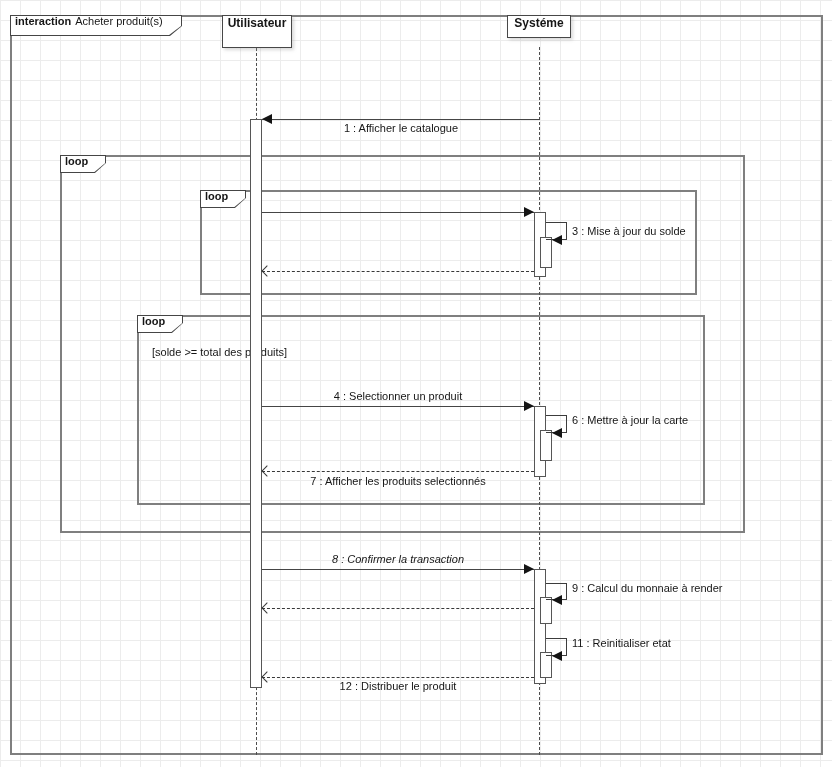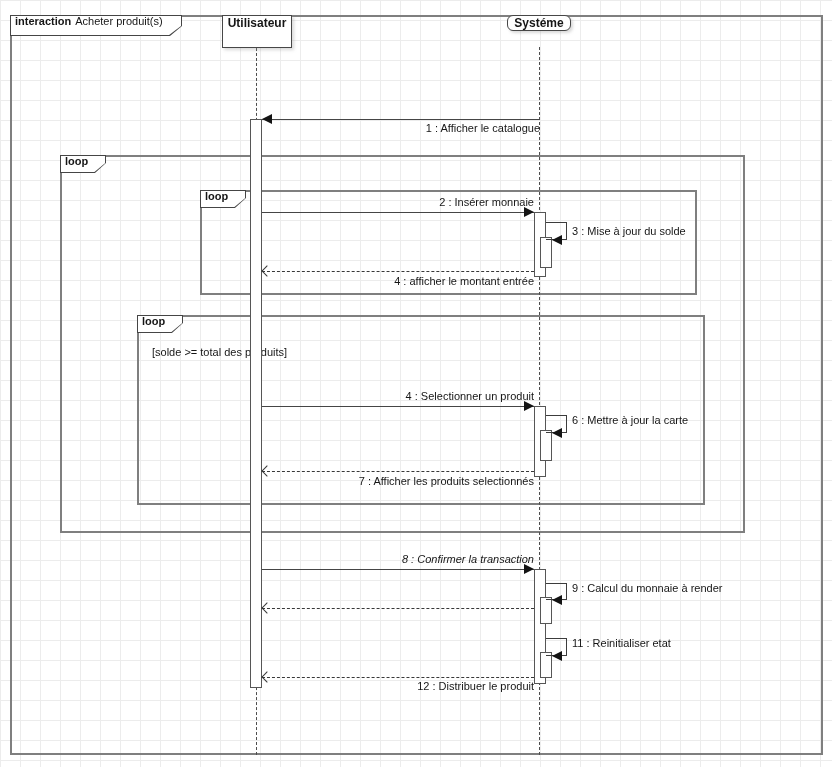--- a/index.html
+++ b/index.html
@@ -32,21 +32,21 @@
   .activation { position:absolute; width:12px; background:#ffffff; border:1.4px solid #565656; }
 
   .call-line { position:absolute; height:0; border-top:1.5px solid #454545; }
   .return-line { position:absolute; height:0; border-top:1.2px dashed #383838; }
   .self-msg { position:absolute; width:21px; border:1.4px solid #3c3c3c; border-left:none; }
   .arrow-left  { position:absolute; width:0; height:0; border-top:5px solid transparent; border-bottom:5px solid transparent; border-right:10px solid #141414; }
   .arrow-right { position:absolute; width:0; height:0; border-top:5px solid transparent; border-bottom:5px solid transparent; border-left:10px solid #141414; }
   .chevron-left { position:absolute; width:8px; height:8px; border-left:1.3px solid #383838; border-bottom:1.3px solid #383838; transform:rotate(45deg); }
 
   .msg-label { position:absolute; font-size:11px; line-height:13px; color:#161616; white-space:nowrap; }
-  .center { text-align:right; }
+  .center { text-align:center; }
   .guard { position:absolute; font-size:11px; color:#161616; white-space:nowrap; }
 </style>
 </head>
 <body>
 
 <div class="canvas">
 
   <div class="frame" style="left:10px; top:15px; width:813px; height:740px;"></div>
 
   <div class="pent" style="left:10px; top:15px; width:172px; height:21px;">
@@ -91,29 +91,27 @@
   <div class="activation" style="left:540px; top:430px; height:31px;"></div>
   <div class="activation" style="left:540px; top:597px; height:27px;"></div>
   <div class="activation" style="left:540px; top:652px; height:26px;"></div>
 
   <div class="call-line" style="left:262px; top:119px; width:278px;"></div>
   <div class="arrow-left" style="left:262px; top:114px;"></div>
   <div class="msg-label center" style="left:262px; top:122px; width:278px;">1 : Afficher le catalogue</div>
 
   <div class="call-line" style="left:262px; top:212px; width:272px;"></div>
   <div class="arrow-right" style="left:524px; top:207px;"></div>
-  <div class="msg-label center" style="left:262px; top:196px; width:272px;">2 : Insérer monnaie</div>
 
   <div class="self-msg" style="left:546px; top:222px; height:18px;"></div>
   <div class="arrow-left" style="left:552px; top:235px;"></div>
   <div class="msg-label" style="left:572px; top:225px;">3 : Mise à jour du solde</div>
 
   <div class="return-line" style="left:262px; top:271px; width:272px;"></div>
   <div class="chevron-left" style="left:263px; top:267px;"></div>
-  <div class="msg-label center" style="left:262px; top:275px; width:272px;">4 : afficher le montant entrée</div>
 
   <div class="call-line" style="left:262px; top:406px; width:272px;"></div>
   <div class="arrow-right" style="left:524px; top:401px;"></div>
   <div class="msg-label center" style="left:262px; top:390px; width:272px;">4 : Selectionner un produit</div>
 
   <div class="self-msg" style="left:546px; top:415px; height:18px;"></div>
   <div class="arrow-left" style="left:552px; top:428px;"></div>
   <div class="msg-label" style="left:572px; top:414px;">6 : Mettre à jour la carte</div>
 
   <div class="return-line" style="left:262px; top:471px; width:272px;"></div>
@@ -135,17 +133,17 @@
   <div class="arrow-left" style="left:552px; top:651px;"></div>
   <div class="msg-label" style="left:572px; top:637px;">11 : Reinitialiser etat</div>
 
   <div class="return-line" style="left:262px; top:677px; width:272px;"></div>
   <div class="chevron-left" style="left:263px; top:673px;"></div>
   <div class="msg-label center" style="left:262px; top:680px; width:272px;">12 : Distribuer le produit</div>
 
   <div class="head" style="left:222px; top:15px; width:70px; height:33px;">
     <span>Utilisateur</span>
   </div>
-  <div class="head" style="left:507px; top:15px; width:64px; height:16px;border-radius:6px;">
+  <div class="head" style="left:507px; top:15px; width:64px; height:23px;">
     <span>Systéme</span>
   </div>
 
 </div>
 
 </body></html>

